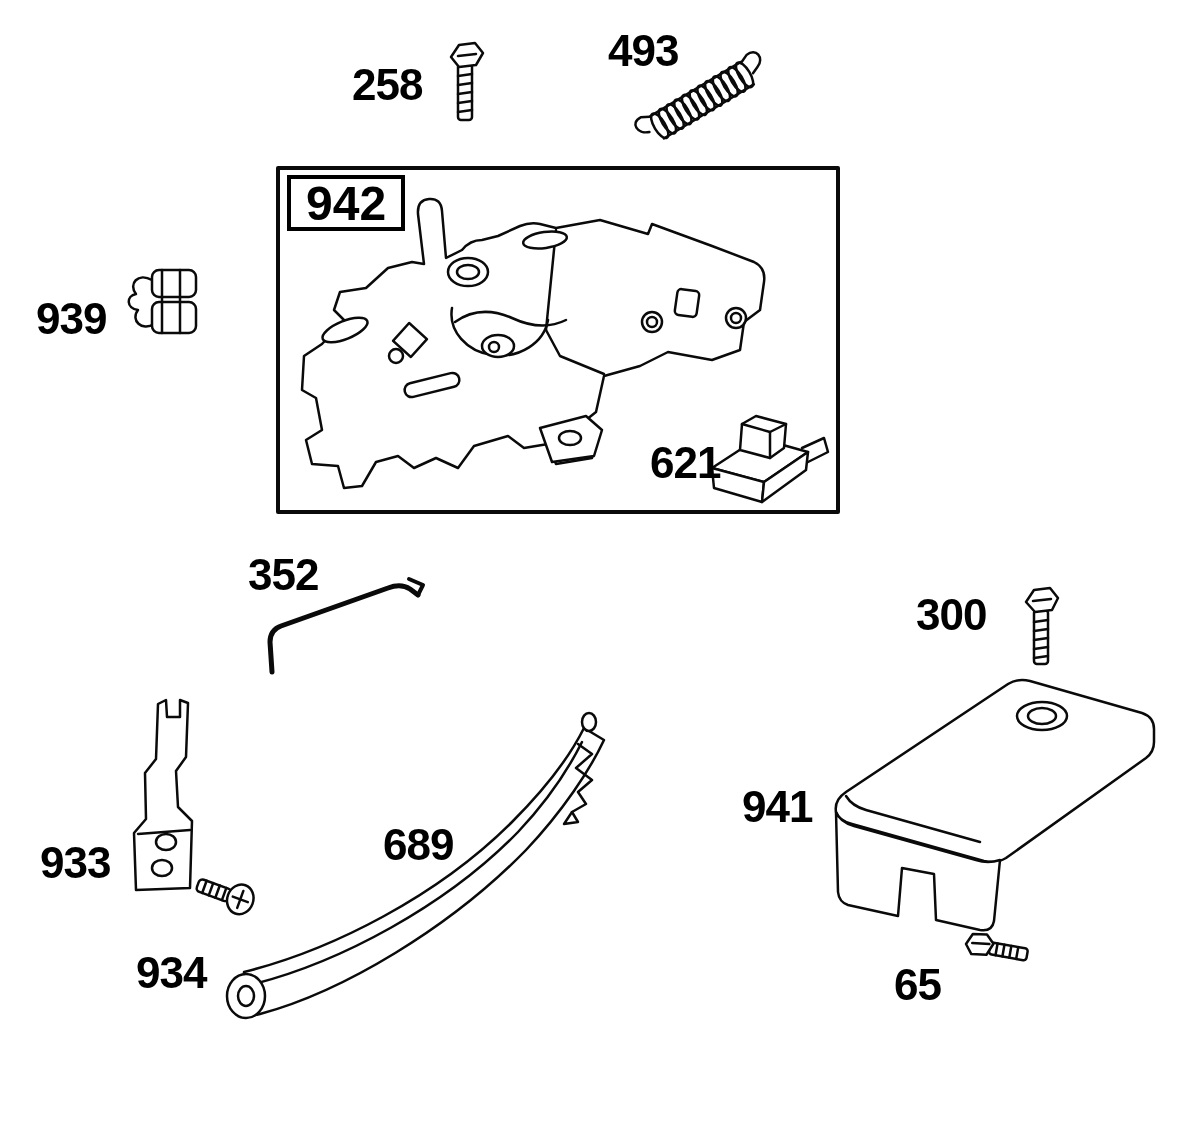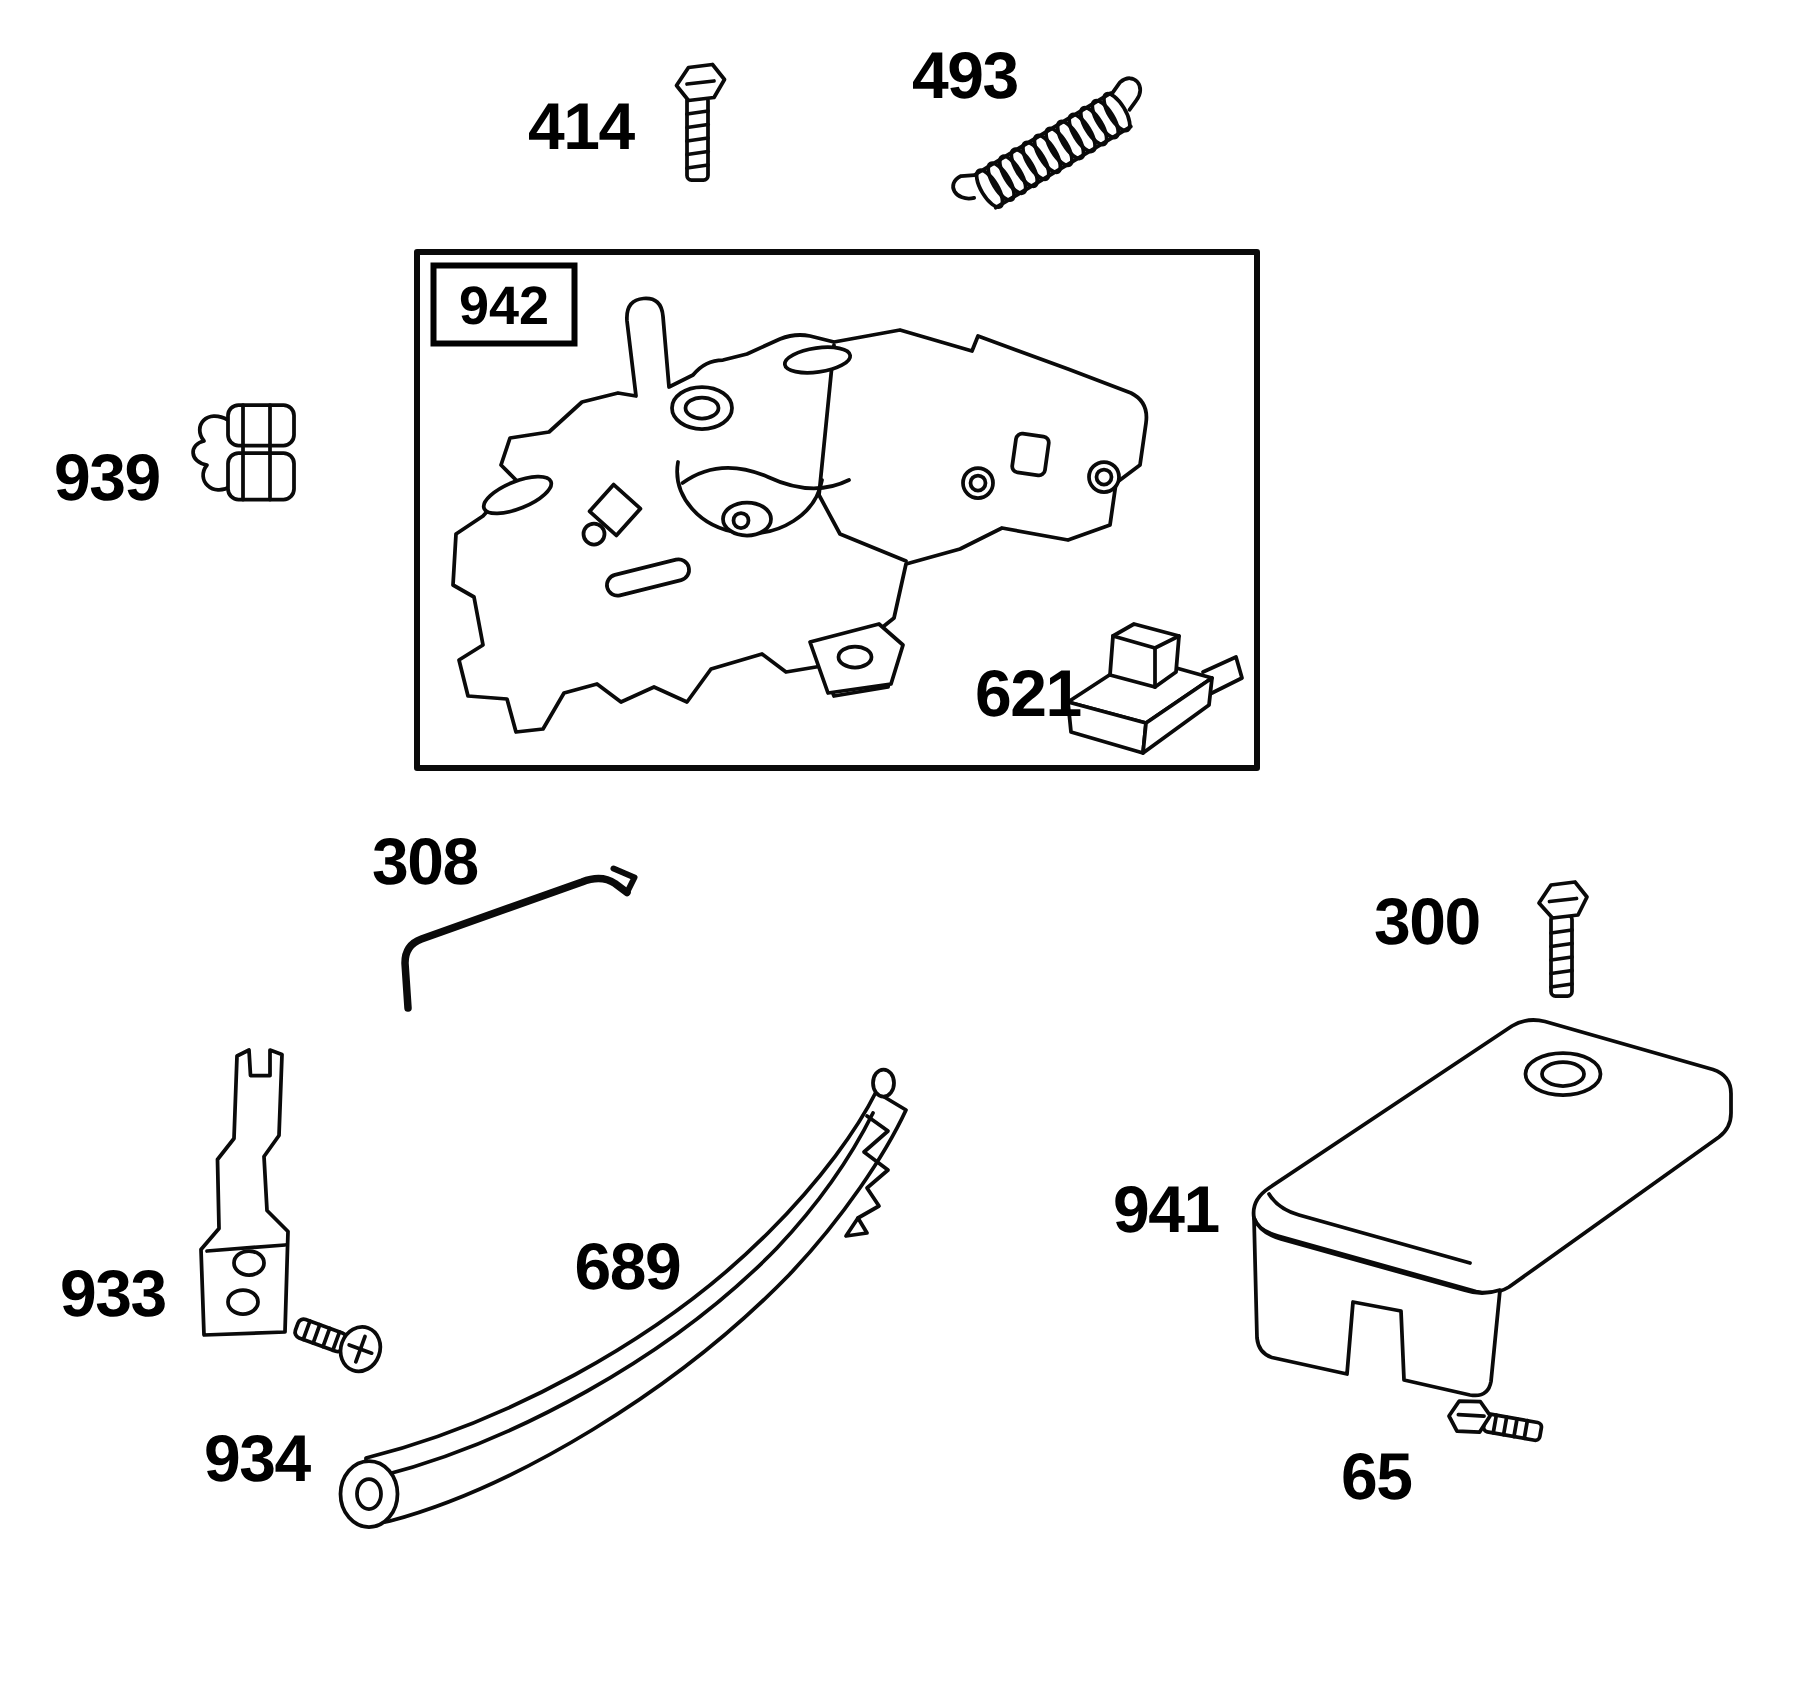--- a/index.html
+++ b/index.html
@@ -1,20 +1,20 @@
 <!DOCTYPE html>
 <html><head>
 <meta charset="utf-8">
 <style>
   * { margin:0; padding:0; box-sizing:border-box; }
   html,body { background:#ffffff; font-family:"Liberation Sans", sans-serif; }
   .canvas { position:relative; width:1200px; height:1130px; background:#ffffff; overflow:hidden; }
   svg.layer { position:absolute; left:0; top:0; }
   .part-label { position:absolute; font-size:44px; font-weight:bold; color:#000; letter-spacing:-1px; white-space:nowrap; }
-  .boxed-label { position:absolute; left:287px; top:175px; border:4px solid #000; padding:0 15px; height:56px; line-height:50px; font-size:36px; font-weight:bold; background:#fff; color:#000; }
+  .boxed-label { position:absolute; left:287px; top:175px; border:4px solid #000; padding:0 15px; height:56px; line-height:50px; font-size:48px; font-weight:bold; background:#fff; color:#000; }
   .pl-258 { left:352px; top:60px; }
   .pl-922 { left:608px; top:26px; }
   .pl-729 { left:36px;  top:294px; }
   .pl-621 { left:650px; top:402px;margin-top:36px; }
   .pl-236 { left:248px; top:550px; }
   .pl-482 { left:916px; top:590px; }
   .pl-941 { left:742px; top:782px; }
   .pl-933 { left:40px;  top:838px; }
   .pl-934 { left:136px; top:948px; }
   .pl-923 { left:383px; top:820px; }
@@ -183,26 +183,26 @@
       <rect x="24" y="-6" width="38" height="12" rx="3"></rect>
       <line x1="31" y1="-6" x2="31" y2="6"></line>
       <line x1="38" y1="-6" x2="38" y2="6"></line>
       <line x1="45" y1="-6" x2="45" y2="6"></line>
       <line x1="52" y1="-6" x2="52" y2="6"></line>
       <path d="M0,0 L5,-11 L19,-13 L27,-5 L22,7 L7,9 Z"></path>
       <line x1="6" y1="-2" x2="23" y2="-4"></line>
     </g>
   </svg>
 
-  <div class="part-label pl-258">414</div>
+  <div class="part-label pl-258">258</div>
   <div class="part-label pl-922">493</div>
   <div class="boxed-label">942</div>
   <div class="part-label pl-729">939</div>
   <div class="part-label pl-621">621</div>
-  <div class="part-label pl-236">308</div>
+  <div class="part-label pl-236">352</div>
   <div class="part-label pl-482">300</div>
   <div class="part-label pl-941">941</div>
   <div class="part-label pl-933">933</div>
   <div class="part-label pl-934">934</div>
   <div class="part-label pl-923">689</div>
   <div class="part-label pl-65">65</div>
 
 </div>
 
 </body></html>

